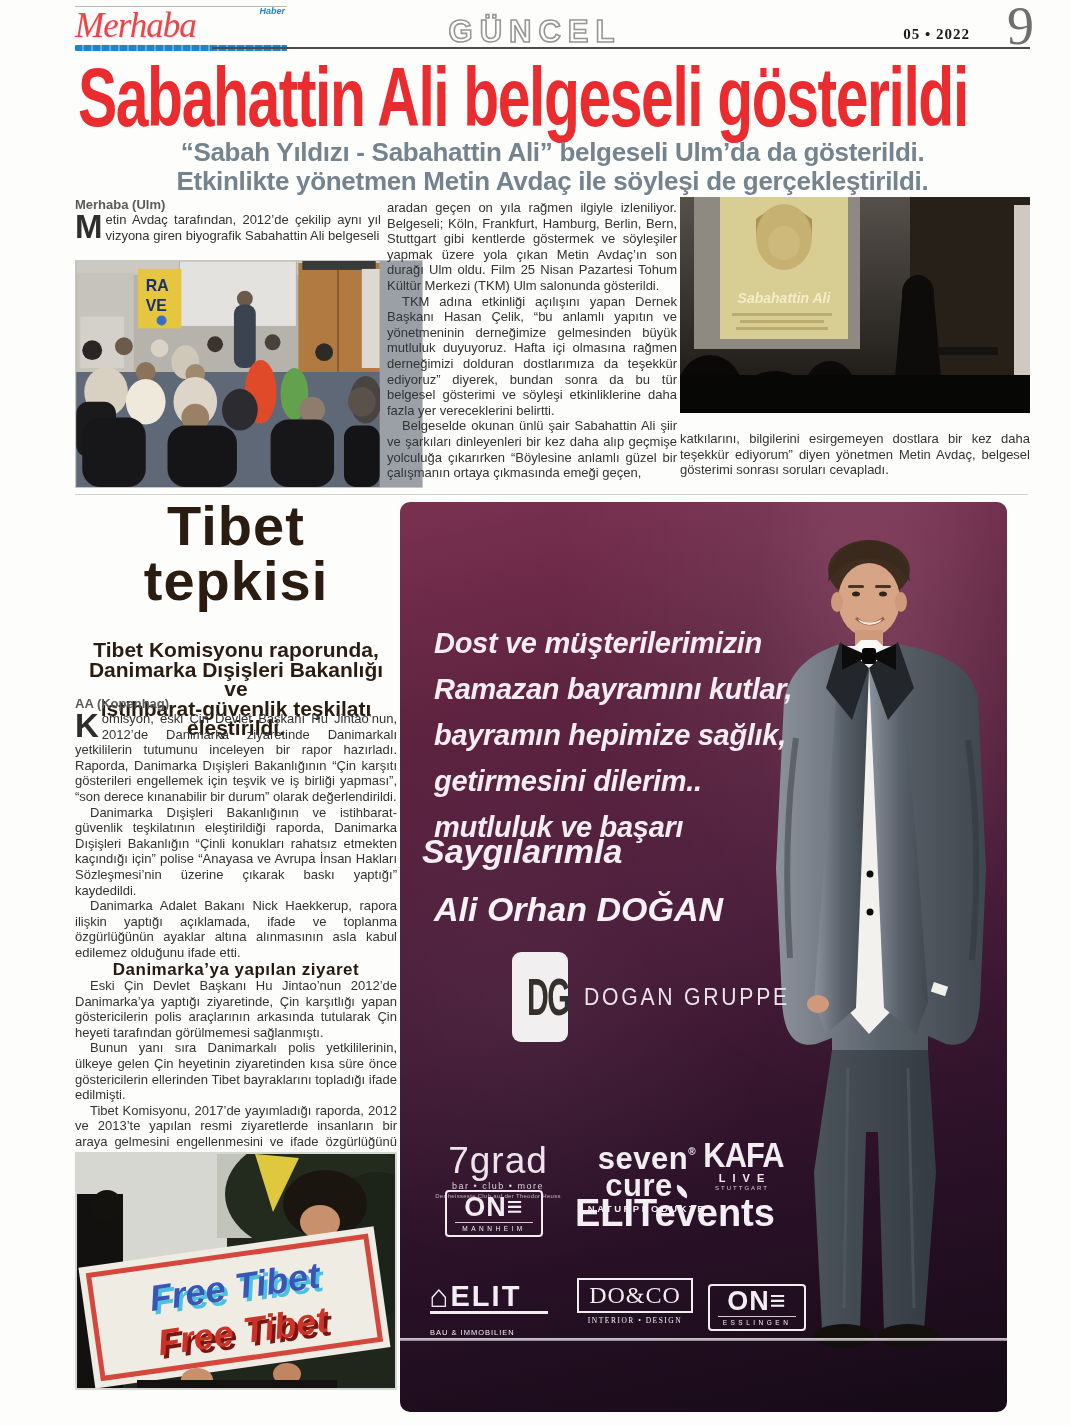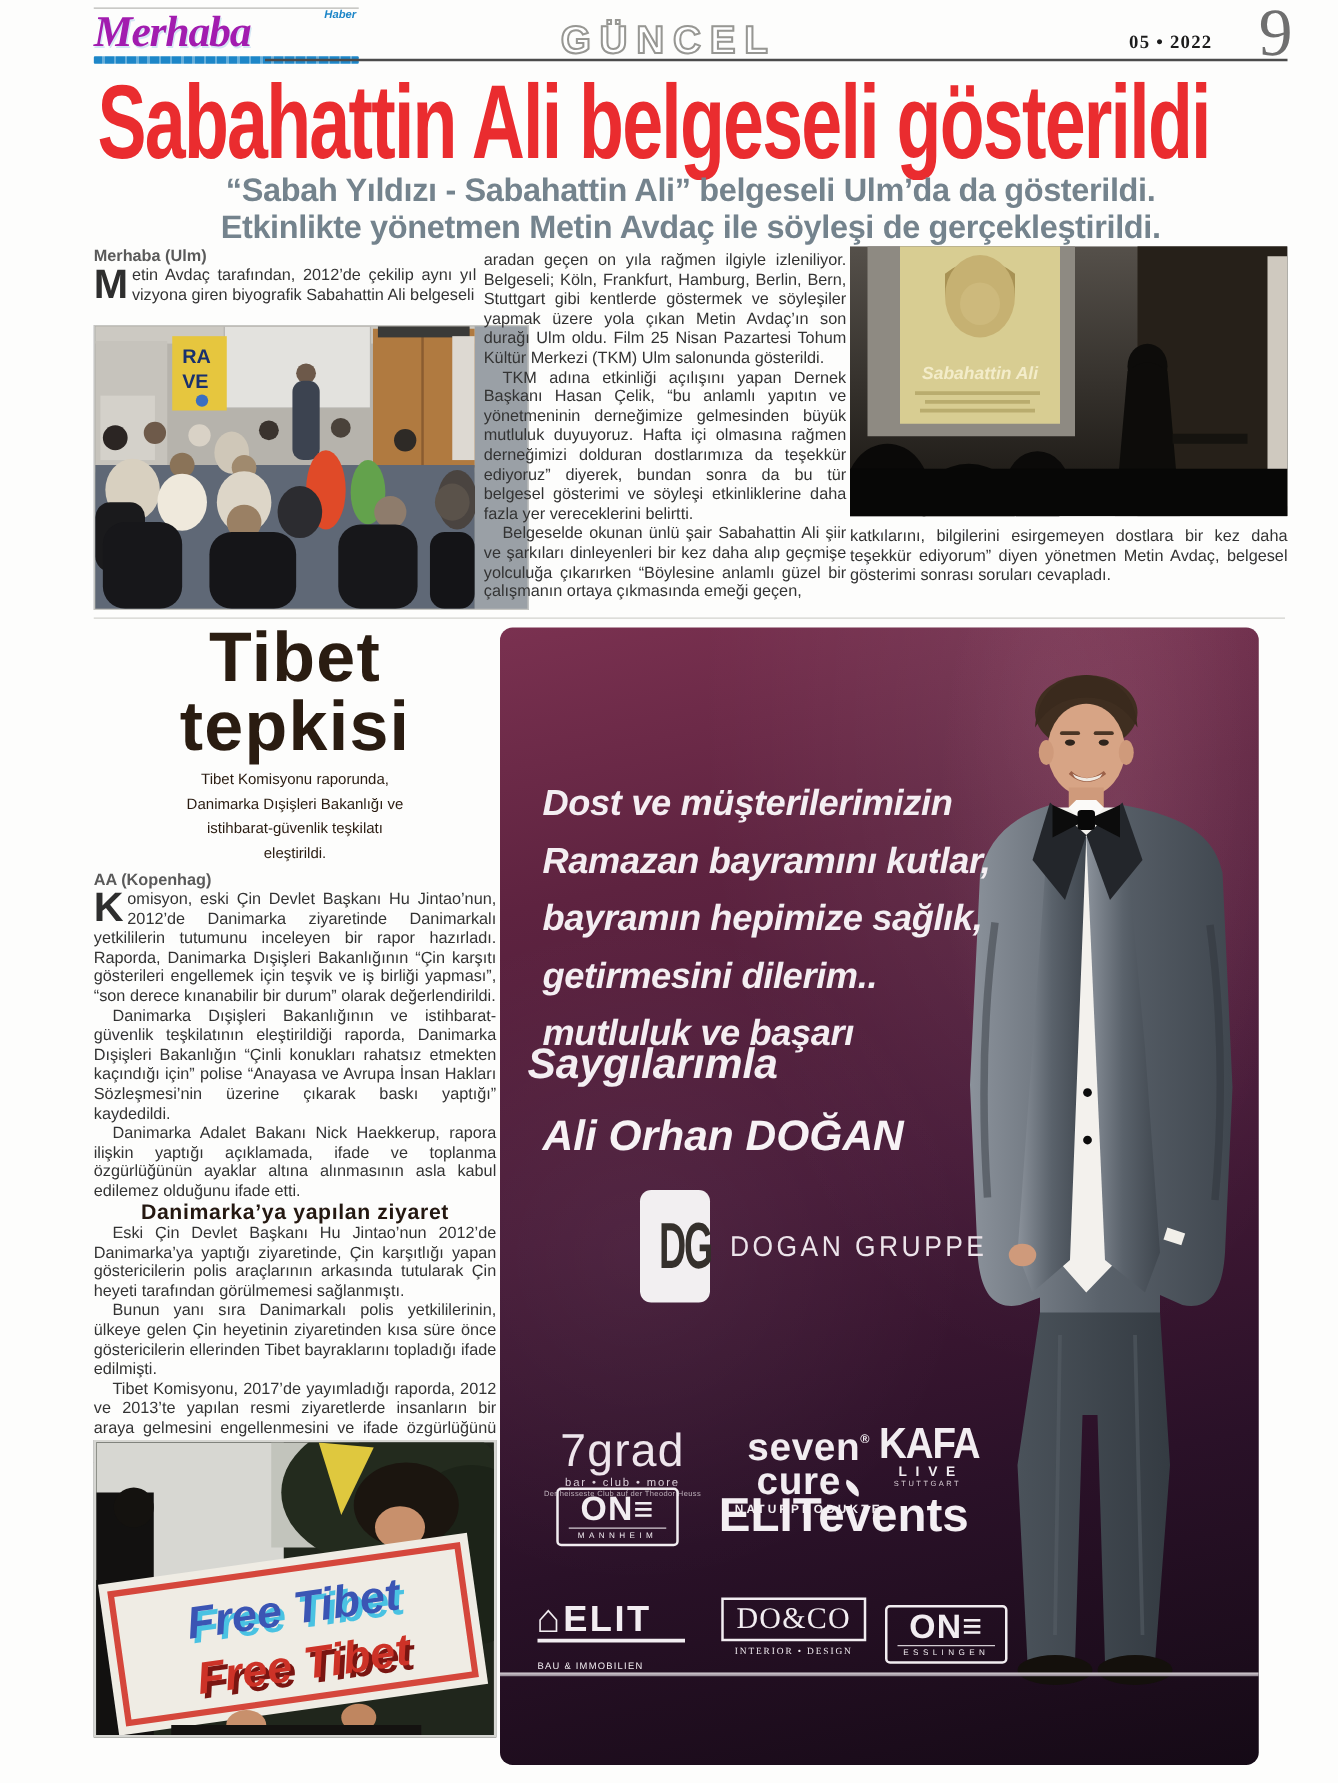--- a/index.html
+++ b/index.html
@@ -3,22 +3,22 @@
 <meta charset="utf-8">
 <style>
   html,body{margin:0;padding:0}
   body{width:1070px;height:1426px;background:#fdfdfc;position:relative;
        font-family:"Liberation Sans",sans-serif;overflow:hidden;color:#2e2e2e}
   .abs{position:absolute}
 
   
   #logo{left:75px;top:6px;width:212px}
   .logo-top-rule{height:1px;background:#b8b8b4;margin-bottom:1px}
-  .logo-text{font-family:"Liberation Serif",serif;font-style:italic;font-weight:bold;
-             font-size:35px;line-height:36px;color:#a21caf;letter-spacing:-1px;
+  .logo-text{font-family:"Liberation Serif",serif;font-style:italic;font-weight:normal;
+             font-size:35px;line-height:36px;color:#ef4444;letter-spacing:-1px;
              text-shadow:1px 1px 0 #d4e7f4}
   .logo-tag{position:absolute;right:2px;top:0;font-size:9px;font-style:italic;
             font-weight:bold;color:#1d86c8}
   .logo-strip{height:6px;margin-top:1px;border-radius:1px;
               background:repeating-linear-gradient(90deg,#1d86c8 0 7px,#66aeda 7px 9px)}
   #guncel{left:0;right:0;top:14px;text-align:center;font-size:31px;font-weight:bold;
           letter-spacing:7px;color:#fff;-webkit-text-stroke:1.6px #979793;
           text-shadow:0 0 1px #aaa}
   #issue{right:100px;top:26px;font-family:"Liberation Serif",serif;font-weight:bold;
          font-size:15px;color:#1c1c1c;letter-spacing:1px}
@@ -35,28 +35,28 @@
   .body-txt{font-size:13px;line-height:15.6px;text-align:justify;color:#333}
   .byline{font-weight:bold;color:#5a5a5a;font-size:13px;line-height:15px}
   .dropcap{float:left;font-weight:bold;font-size:33px;line-height:27px;
            padding:1px 3px 0 0;color:#2e2e2e}
   #lead-col1{left:75px;top:197px;width:306px}
   #photo1{left:75px;top:260px;width:348px;height:228px;border:1px solid #c6c6c2;
           box-sizing:border-box;background:#9aa0a6}
   #lead-col2{left:387px;top:200px;width:290px}
   .indent{text-indent:15px}
   #photo2{left:680px;top:197px;width:350px;height:216px}
-  #lead-col3{left:680px;top:421px;width:350px}
+  #lead-col3{left:680px;top:431px;width:350px}
   #story-rule{top:494px;left:75px;right:42px;height:1px;background:#d2d2cd}
 
   
   #tibet-hl{left:75px;top:498px;width:322px;text-align:center;color:#2a1c11;
             font-weight:bold;font-size:56px;line-height:55px;letter-spacing:1px}
-  #tibet-deck{left:80px;top:614px;width:312px;text-align:center;color:#2a1c11;
-              font-weight:normal;font-size:12px;line-height:19.5px}
+  #tibet-deck{left:80px;top:640px;width:312px;text-align:center;color:#2a1c11;
+              font-weight:bold;font-size:21px;line-height:19.5px}
   #tibet-body{left:75px;top:696px;width:322px}
   .crosshead{text-align:center;font-weight:bold;color:#241811;font-size:17px;
              letter-spacing:.5px;margin:1px 0}
   #photo3{left:75px;top:1152px;width:322px;height:238px;border:2px solid #d6d6d2;
           box-sizing:border-box;background:#20261c}
 
   
   #ad{left:400px;top:502px;width:607px;height:910px;border-radius:10px;overflow:hidden;
       background:linear-gradient(168deg,#7a3150 0%,#5e2340 22%,#471a38 48%,#2a1128 74%,#150a16 100%)}
   #ad::before{content:"";position:absolute;inset:0;

